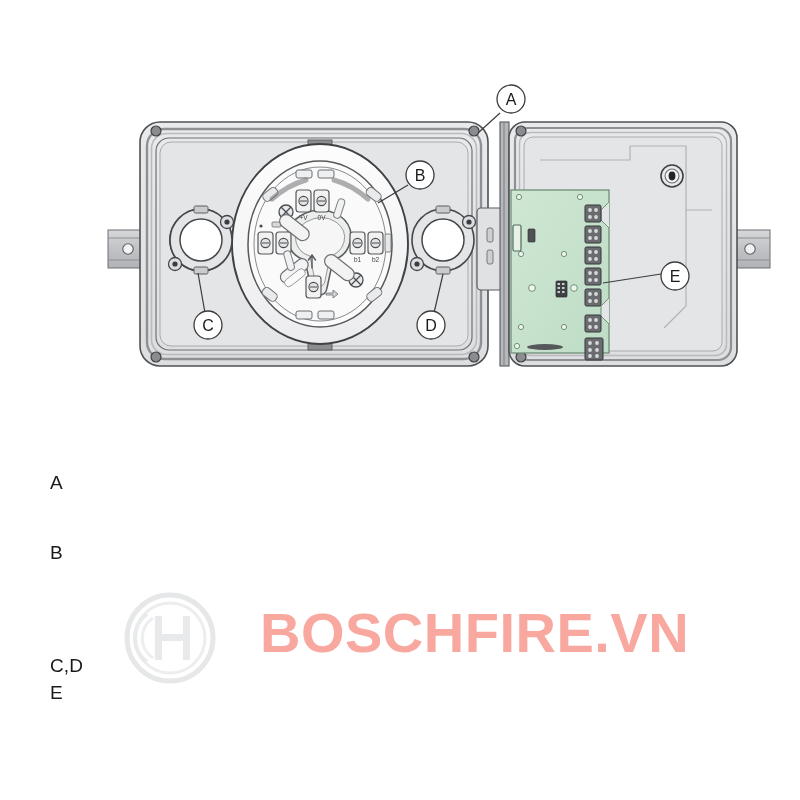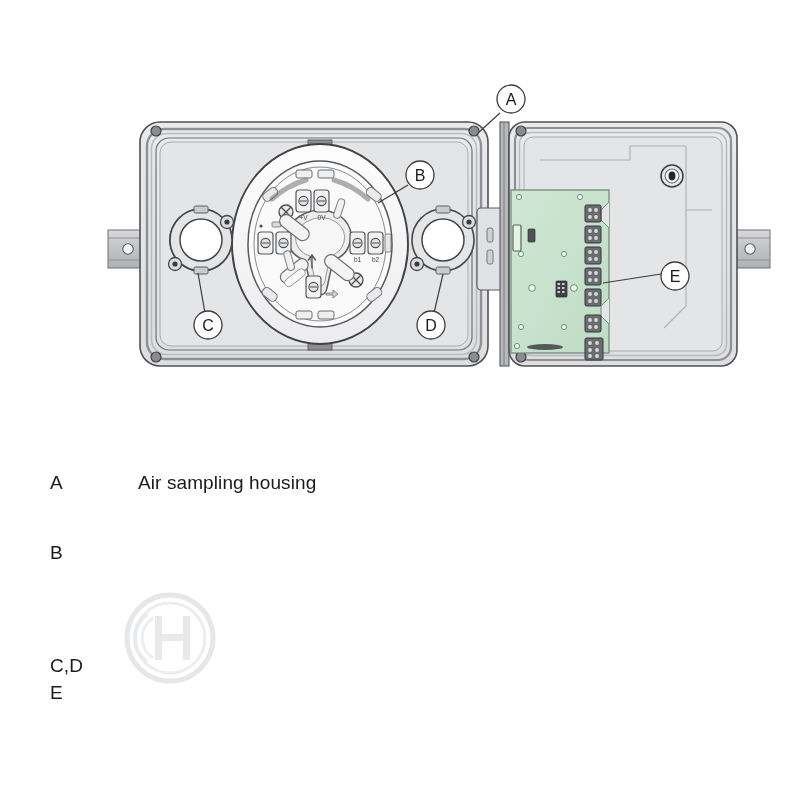--- a/index.html
+++ b/index.html
@@ -378,21 +378,20 @@
   <g>
     <circle cx="675" cy="276" r="14" fill="#ffffff" stroke="#3a3c3f" stroke-width="1.3"></circle>
     <text x="675" y="282" font-family="Liberation Sans, sans-serif" font-size="16" fill="#1a1a1a" text-anchor="middle">E</text>
   </g>
 </svg>
 </div>
 
 <div id="legend">
   <div class="legend-row" style="top:28px;">
     <span class="legend-key">A</span>
-    <span class="legend-desc">Air sampling housing</span>
   </div>
   <div class="legend-row" style="top:98px;">
     <span class="legend-key">B</span>
   </div>
   <div class="legend-row" style="top:168px;margin-top:43px;">
     <span class="legend-key">C,D</span>
   </div>
   <div class="legend-row" style="top:238px;">
     <span class="legend-key">E</span>
   </div>
@@ -403,13 +402,14 @@
     <g opacity="0.45">
       <circle cx="75" cy="46" r="43" fill="none" stroke="#c9cbcd" stroke-width="5"></circle>
       <circle cx="75" cy="46" r="35" fill="none" stroke="#d6d8da" stroke-width="3"></circle>
       <path d="M52 22 a30 30 0 0 0 0 48" fill="none" stroke="#d0d2d4" stroke-width="4"></path>
       <path d="M58 26 a24 24 0 0 0 0 40" fill="none" stroke="#d8dadc" stroke-width="3"></path>
       <rect x="60" y="24" width="7" height="44" fill="#cdcfd1"></rect>
       <rect x="88" y="24" width="7" height="44" fill="#cdcfd1"></rect>
       <rect x="60" y="42" width="35" height="7" fill="#cdcfd1"></rect>
     </g>
   </svg>
+  <span class="wm-text">BOSCHFIRE.VN</span>
 </div>
 
 </body></html>

